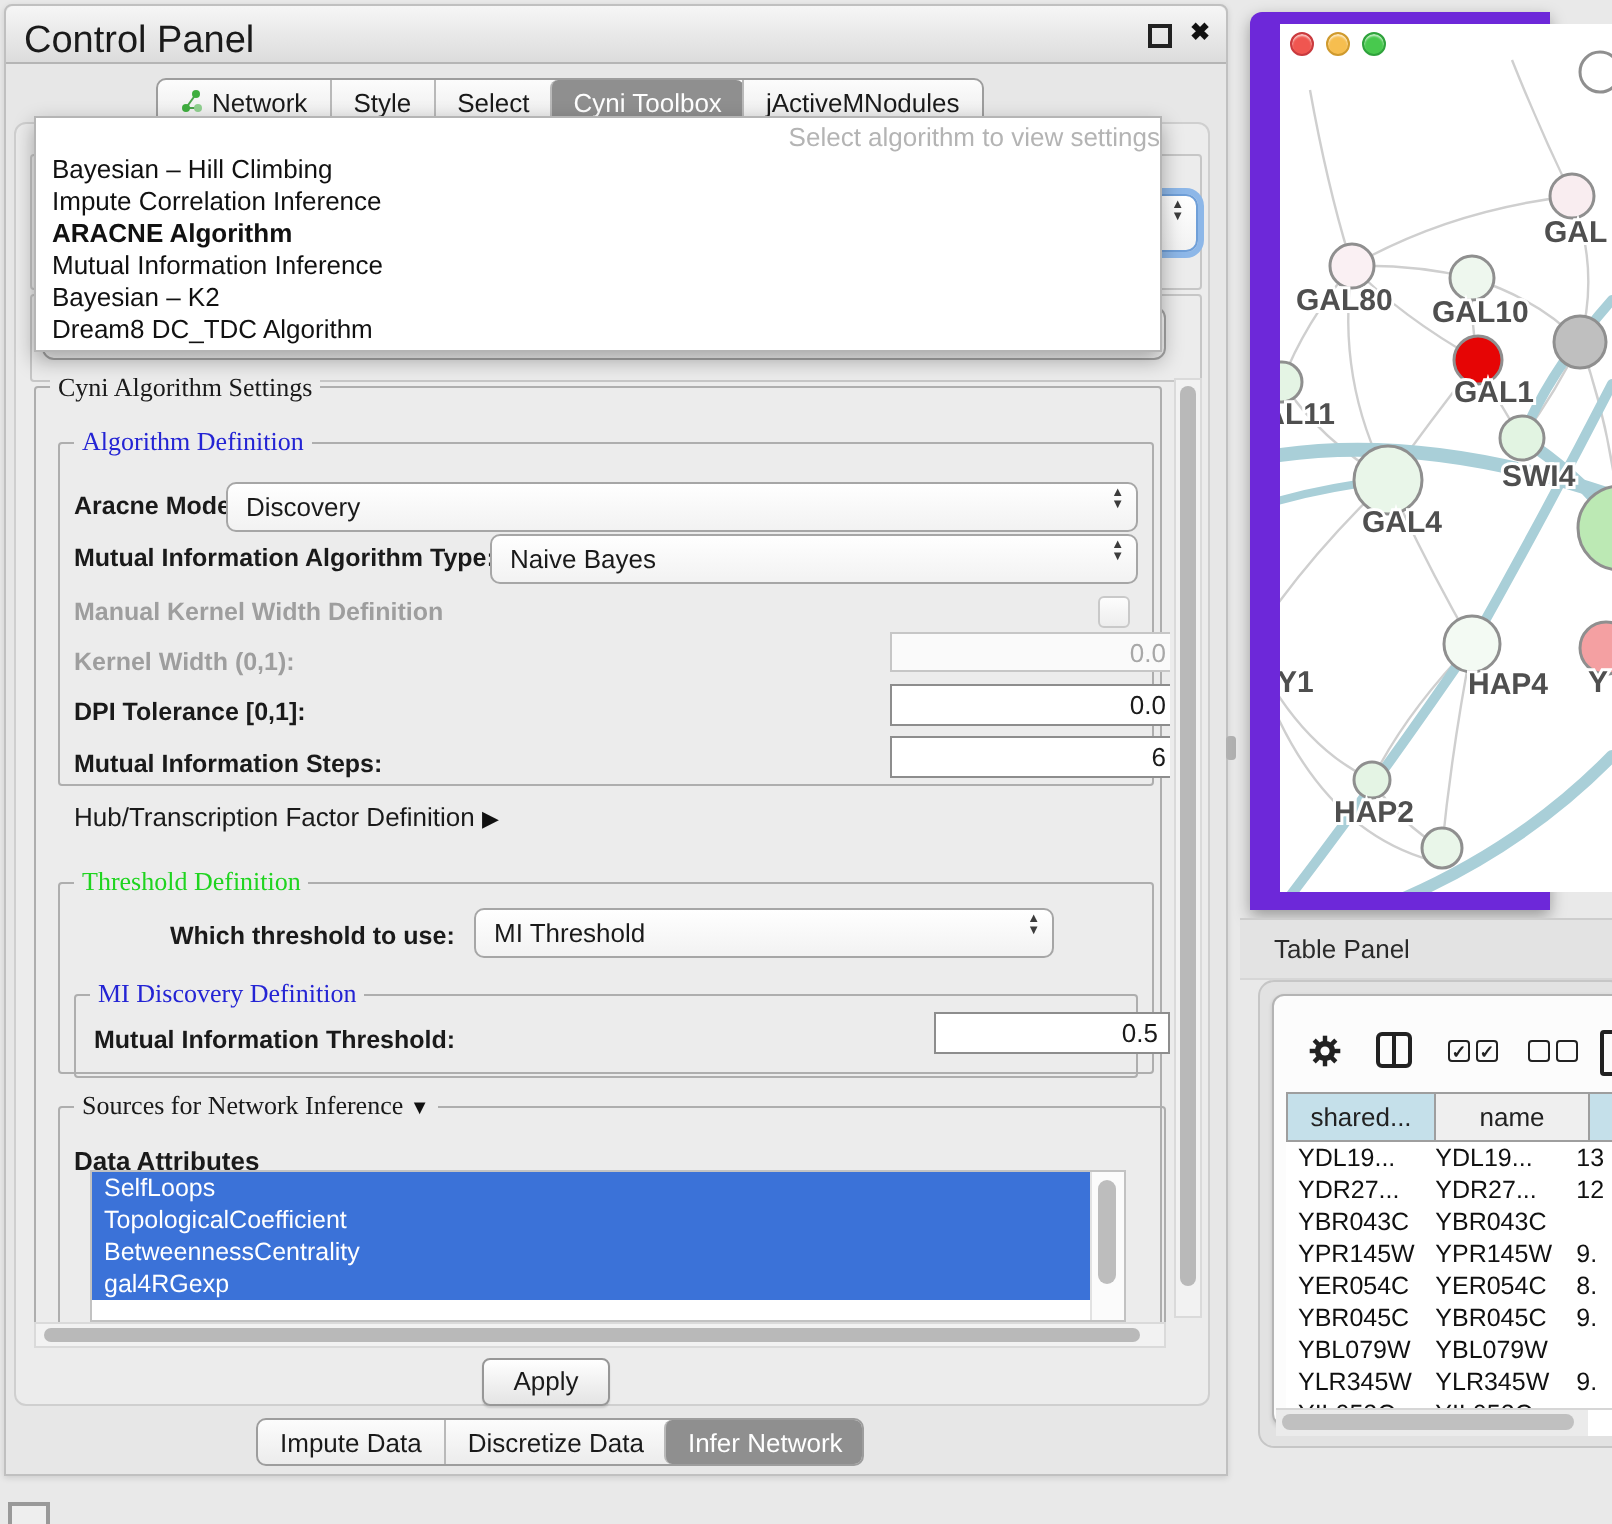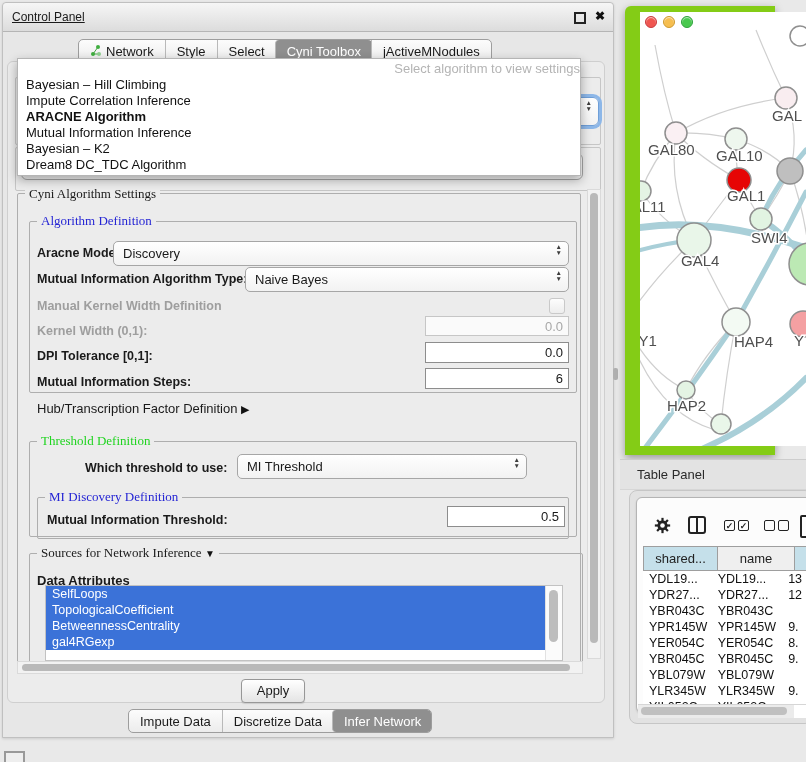--- a/index.html
+++ b/index.html
@@ -3,21 +3,21 @@
 <meta charset="utf-8">
 <style>
   html,body{margin:0;padding:0;background:#e9e9e9;}
   #app{position:relative;width:806px;height:762px;background:#e9e9e9;overflow:hidden;
        font-family:"Liberation Sans",sans-serif;color:#1a1a1a;font-size:13px;}
   
   #control-window{position:absolute;left:2px;top:2px;width:610px;height:734px;background:#e7e7e7;
        border:1px solid #c0c0c0;border-radius:4px 4px 0 0;box-shadow:0 1px 3px rgba(0,0,0,.12);}
   .cp-titlebar{position:absolute;left:0;top:0;width:100%;height:28px;
        background:linear-gradient(#f6f6f6,#dcdcdc);border-bottom:1px solid #b5b5b5;border-radius:4px 4px 0 0;}
-  .cp-title{position:absolute;left:9px;top:7px;font-size:12px;color:#1a1a1a;text-decoration:underline;}
+  .cp-title{position:absolute;left:9px;top:7px;font-size:19px;color:#1a1a1a;}
   .float-btn{position:absolute;right:27px;top:9px;width:8px;height:8px;border:2px solid #222;}
   .close-btn{position:absolute;right:8px;top:6px;font-size:12px;font-weight:bold;color:#111;cursor:default;}
   
   .tabbar{position:absolute;display:flex;align-items:stretch;border:1px solid #9d9d9d;border-radius:5px;
        background:linear-gradient(#fcfcfc,#ececec);overflow:hidden;height:22px;}
   #top-tabs{left:75px;top:36px;}
   #bottom-tabs{left:125px;top:706px;}
   .tab{display:flex;align-items:center;gap:4px;padding:0 11px;font-size:13px;color:#1a1a1a;
        border-left:1px solid #b9b9b9;white-space:nowrap;}
   .tab:first-child{border-left:none;}
@@ -45,21 +45,21 @@
   .popup-item.bold{font-weight:bold;}
   
   #settings-scroll{position:absolute;left:8px;top:184px;width:574px;height:474px;overflow:hidden;}
   .tborder{position:absolute;border:1px solid #aeaeae;border-radius:2px;}
   .legend{position:absolute;background:#ececec;padding:0 4px;font-size:13px;line-height:13px;white-space:nowrap;font-family:Liberation Serif, serif;}
   .legend.blue{color:#2424d4;}
   .legend.green{color:#1fd41f;}
   .flabel{position:absolute;font-size:12.5px;font-weight:bold;color:#1a1a1a;white-space:nowrap;}
   .flabel.dis{color:#9e9e9e;}
   .tfield{position:absolute;background:#fff;border:1px solid #8d8d8d;box-sizing:border-box;
-       font-size:13px;text-align:right;padding:2px 5px 12px 0;}
+       font-size:13px;text-align:right;padding:2px 5px 12px 0;margin-left:20px;}
   .tfield.dis{background:#fafafa;border-color:#c6c6c6;color:#a8a8a8;}
   .cbox{position:absolute;width:14px;height:14px;border:1px solid #c9c9c9;border-radius:3px;
        background:linear-gradient(#fdfdfd,#ededed);}
   .arrow-glyph{font-size:11px;color:#111;}
   #hub-row{position:absolute;left:26px;top:214px;font-size:13px;}
   #attr-list{position:absolute;left:34px;top:398px;width:518px;height:76px;background:#fff;
        border:1px solid #c2c2c2;box-sizing:border-box;overflow:hidden;}
   .attr-item{height:16px;line-height:16px;color:#fff;font-size:12.5px;padding-left:6px;width:496px;}
   #attr-scroll{position:absolute;right:0;top:0;width:16px;height:100%;background:#fbfbfb;border-left:1px solid #e2e2e2;}
   #attr-thumb{position:absolute;left:3px;top:4px;width:9px;height:52px;background:#bdbdbd;border-radius:5px;}
@@ -67,22 +67,22 @@
   #v-scroll{position:absolute;left:584px;top:186px;width:14px;height:470px;background:#f2f2f2;
        border:1px solid #dadada;box-sizing:border-box;}
   #v-thumb{position:absolute;left:2px;top:3px;width:8px;height:450px;background:#b9b9b9;border-radius:4px;}
   #h-scroll{position:absolute;left:14px;top:658px;width:566px;height:13px;background:#f2f2f2;
        border:1px solid #dadada;box-sizing:border-box;}
   #h-thumb{position:absolute;left:4px;top:2px;width:548px;height:7px;background:#b9b9b9;border-radius:4px;}
   #apply-btn{position:absolute;left:238px;top:676px;width:62px;height:22px;border:1px solid #979797;
        border-radius:4px;background:linear-gradient(#ffffff,#e4e4e4);font-size:13px;text-align:center;
        line-height:21px;box-shadow:0 1px 1px rgba(0,0,0,.12);}
   
-  #network-window{position:absolute;left:625px;top:6px;width:150px;height:449px;background:#84cc16;
-       border-radius:6px 0 0 0;box-shadow:0 3px 8px rgba(0,0,0,.35);}
+  #network-window{position:absolute;left:625px;top:6px;width:150px;height:449px;background:#6d28d9;
+       border-radius:6px 0 0 0;box-shadow:0 3px 8px rgba(0,0,0,.35);font-weight:bold;}
   #net-canvas{position:absolute;left:15px;top:6px;width:166px;height:434px;background:#ffffff;}
   #traffic-lights{position:absolute;left:5px;top:4px;display:flex;gap:6px;z-index:5;}
   .light{width:12px;height:12px;border-radius:50%;border:1px solid rgba(0,0,0,.35);box-sizing:border-box;
        box-shadow:inset 0 1px 1px rgba(255,255,255,.7);}
   #net-svg{position:absolute;left:0;top:0;width:166px;height:434px;}
   .edge-thin{fill:none;stroke:#cfcfcf;stroke-width:1.2;}
   .edge-thick{fill:none;stroke:#a9cfd8;stroke-linecap:round;}
   .net-node{stroke:#8f8f8f;stroke-width:1.5;}
   .net-label{font-size:15px;fill:#4f4f4f;stroke:#fff;stroke-width:3px;paint-order:stroke;
        font-family:"Liberation Sans",sans-serif;}

